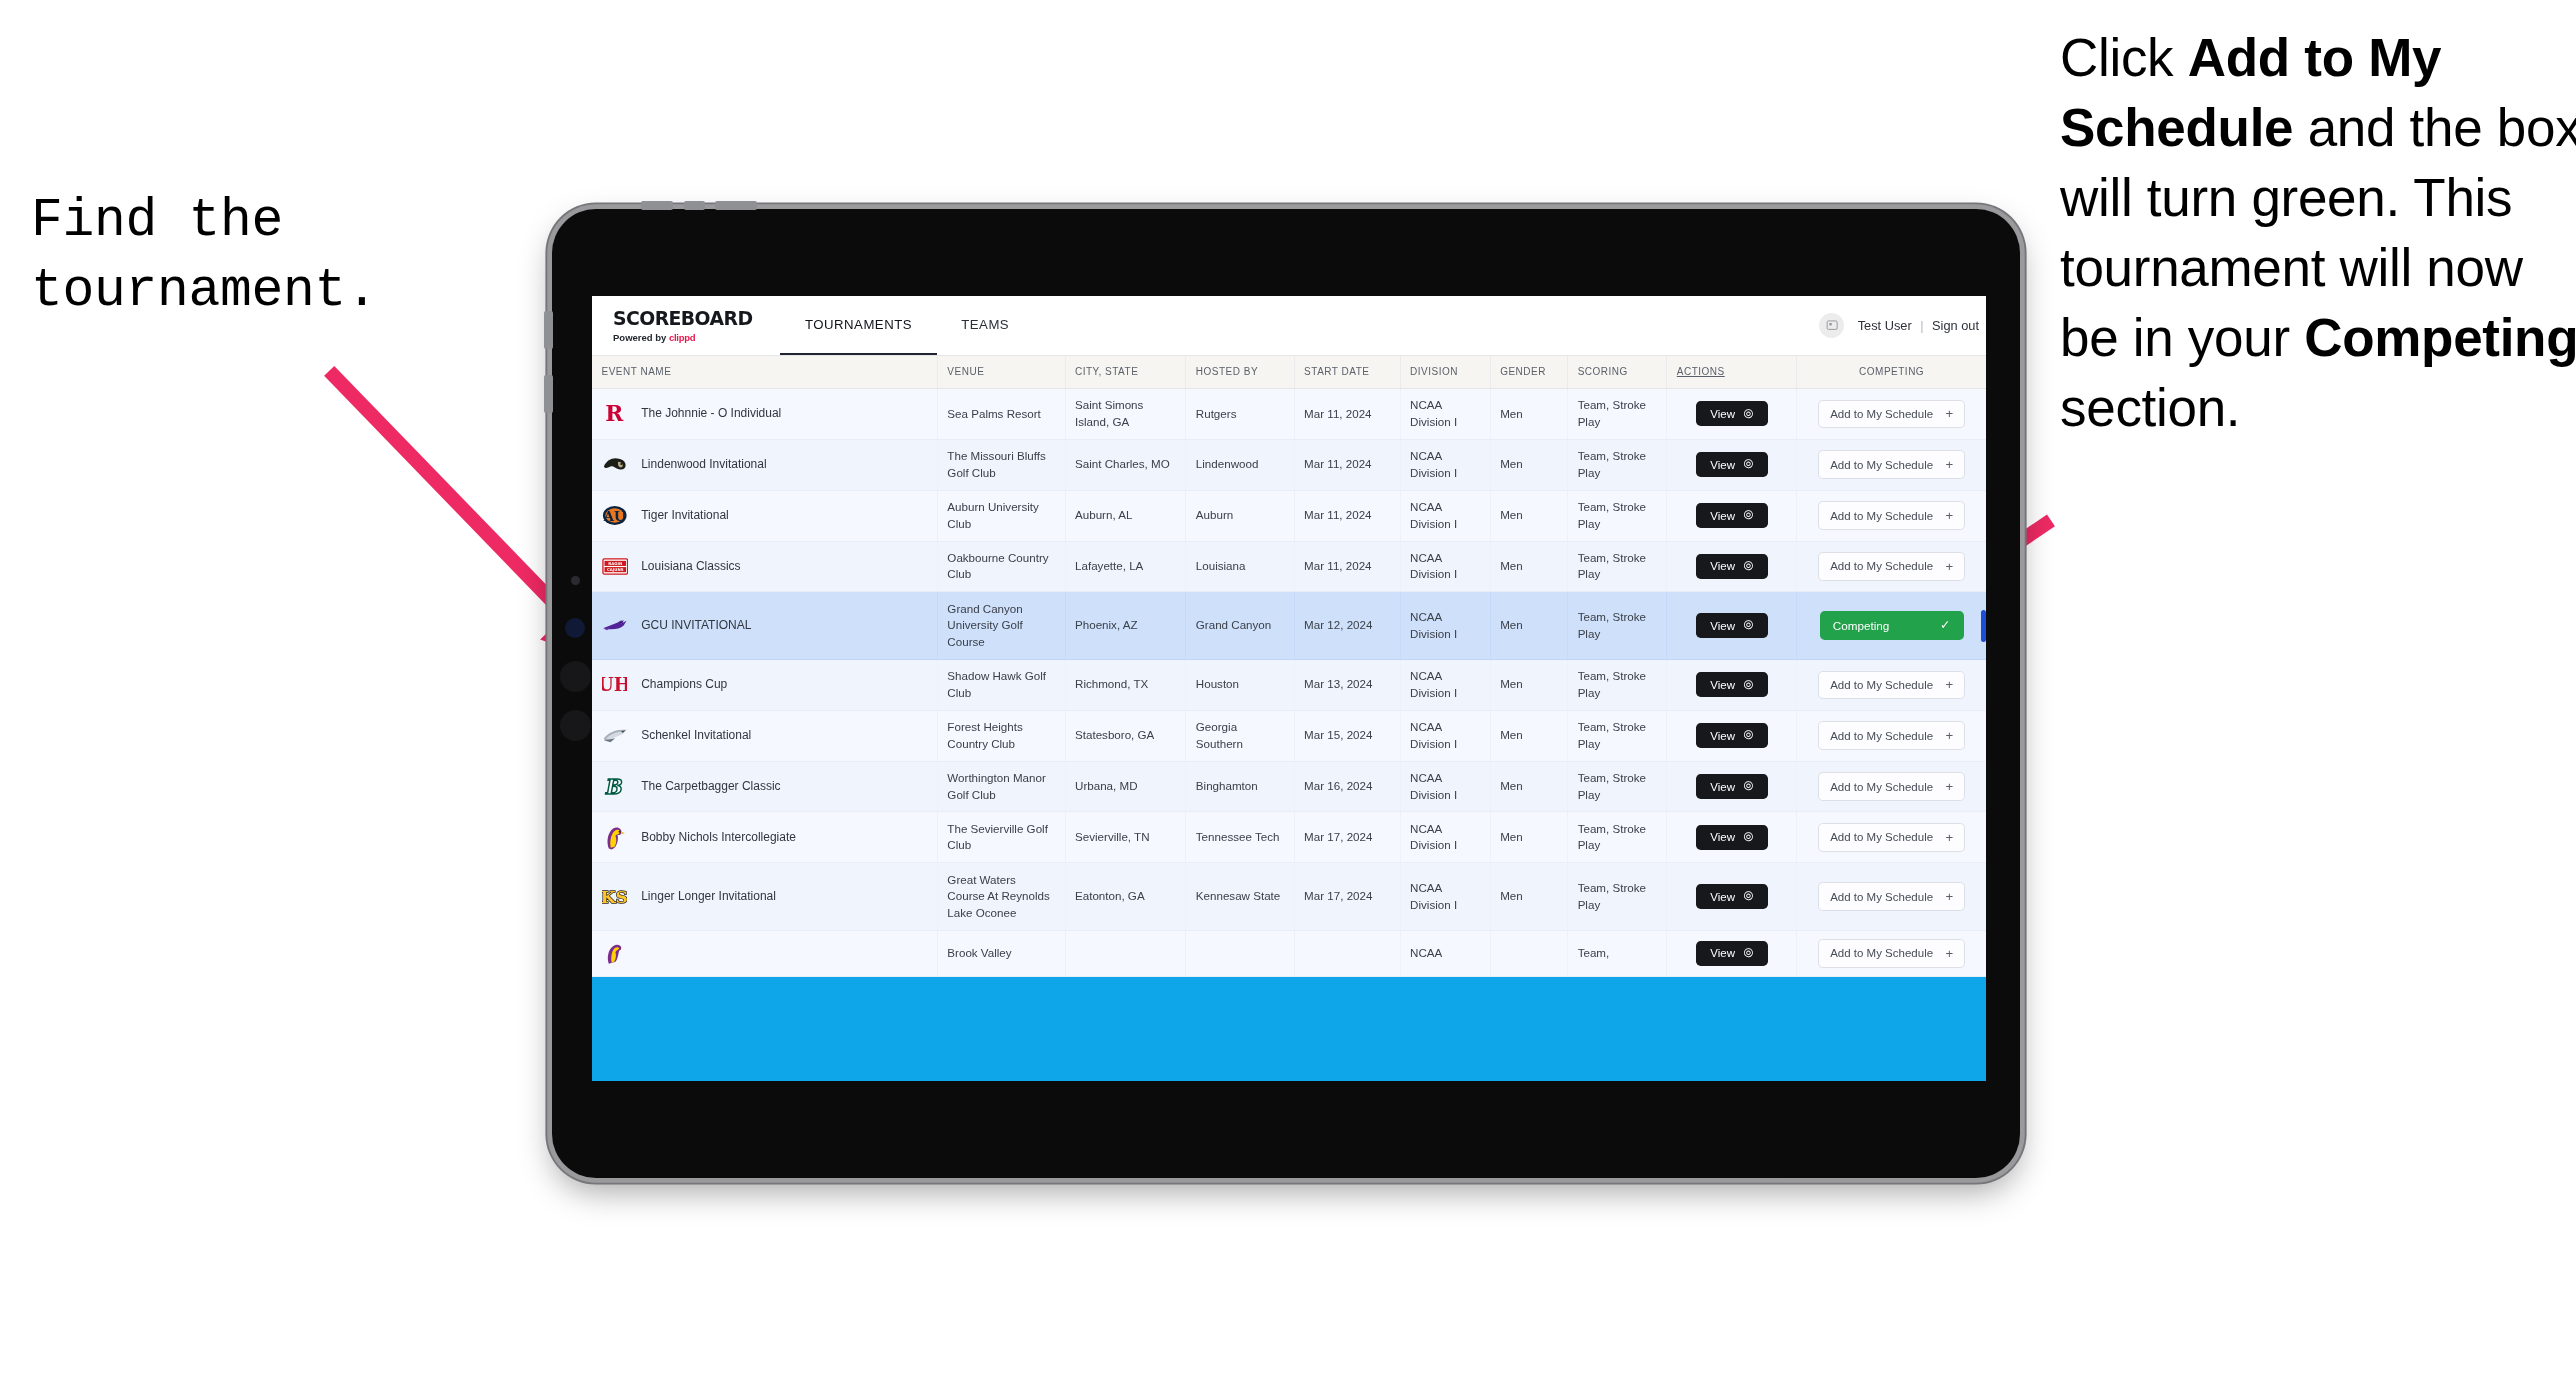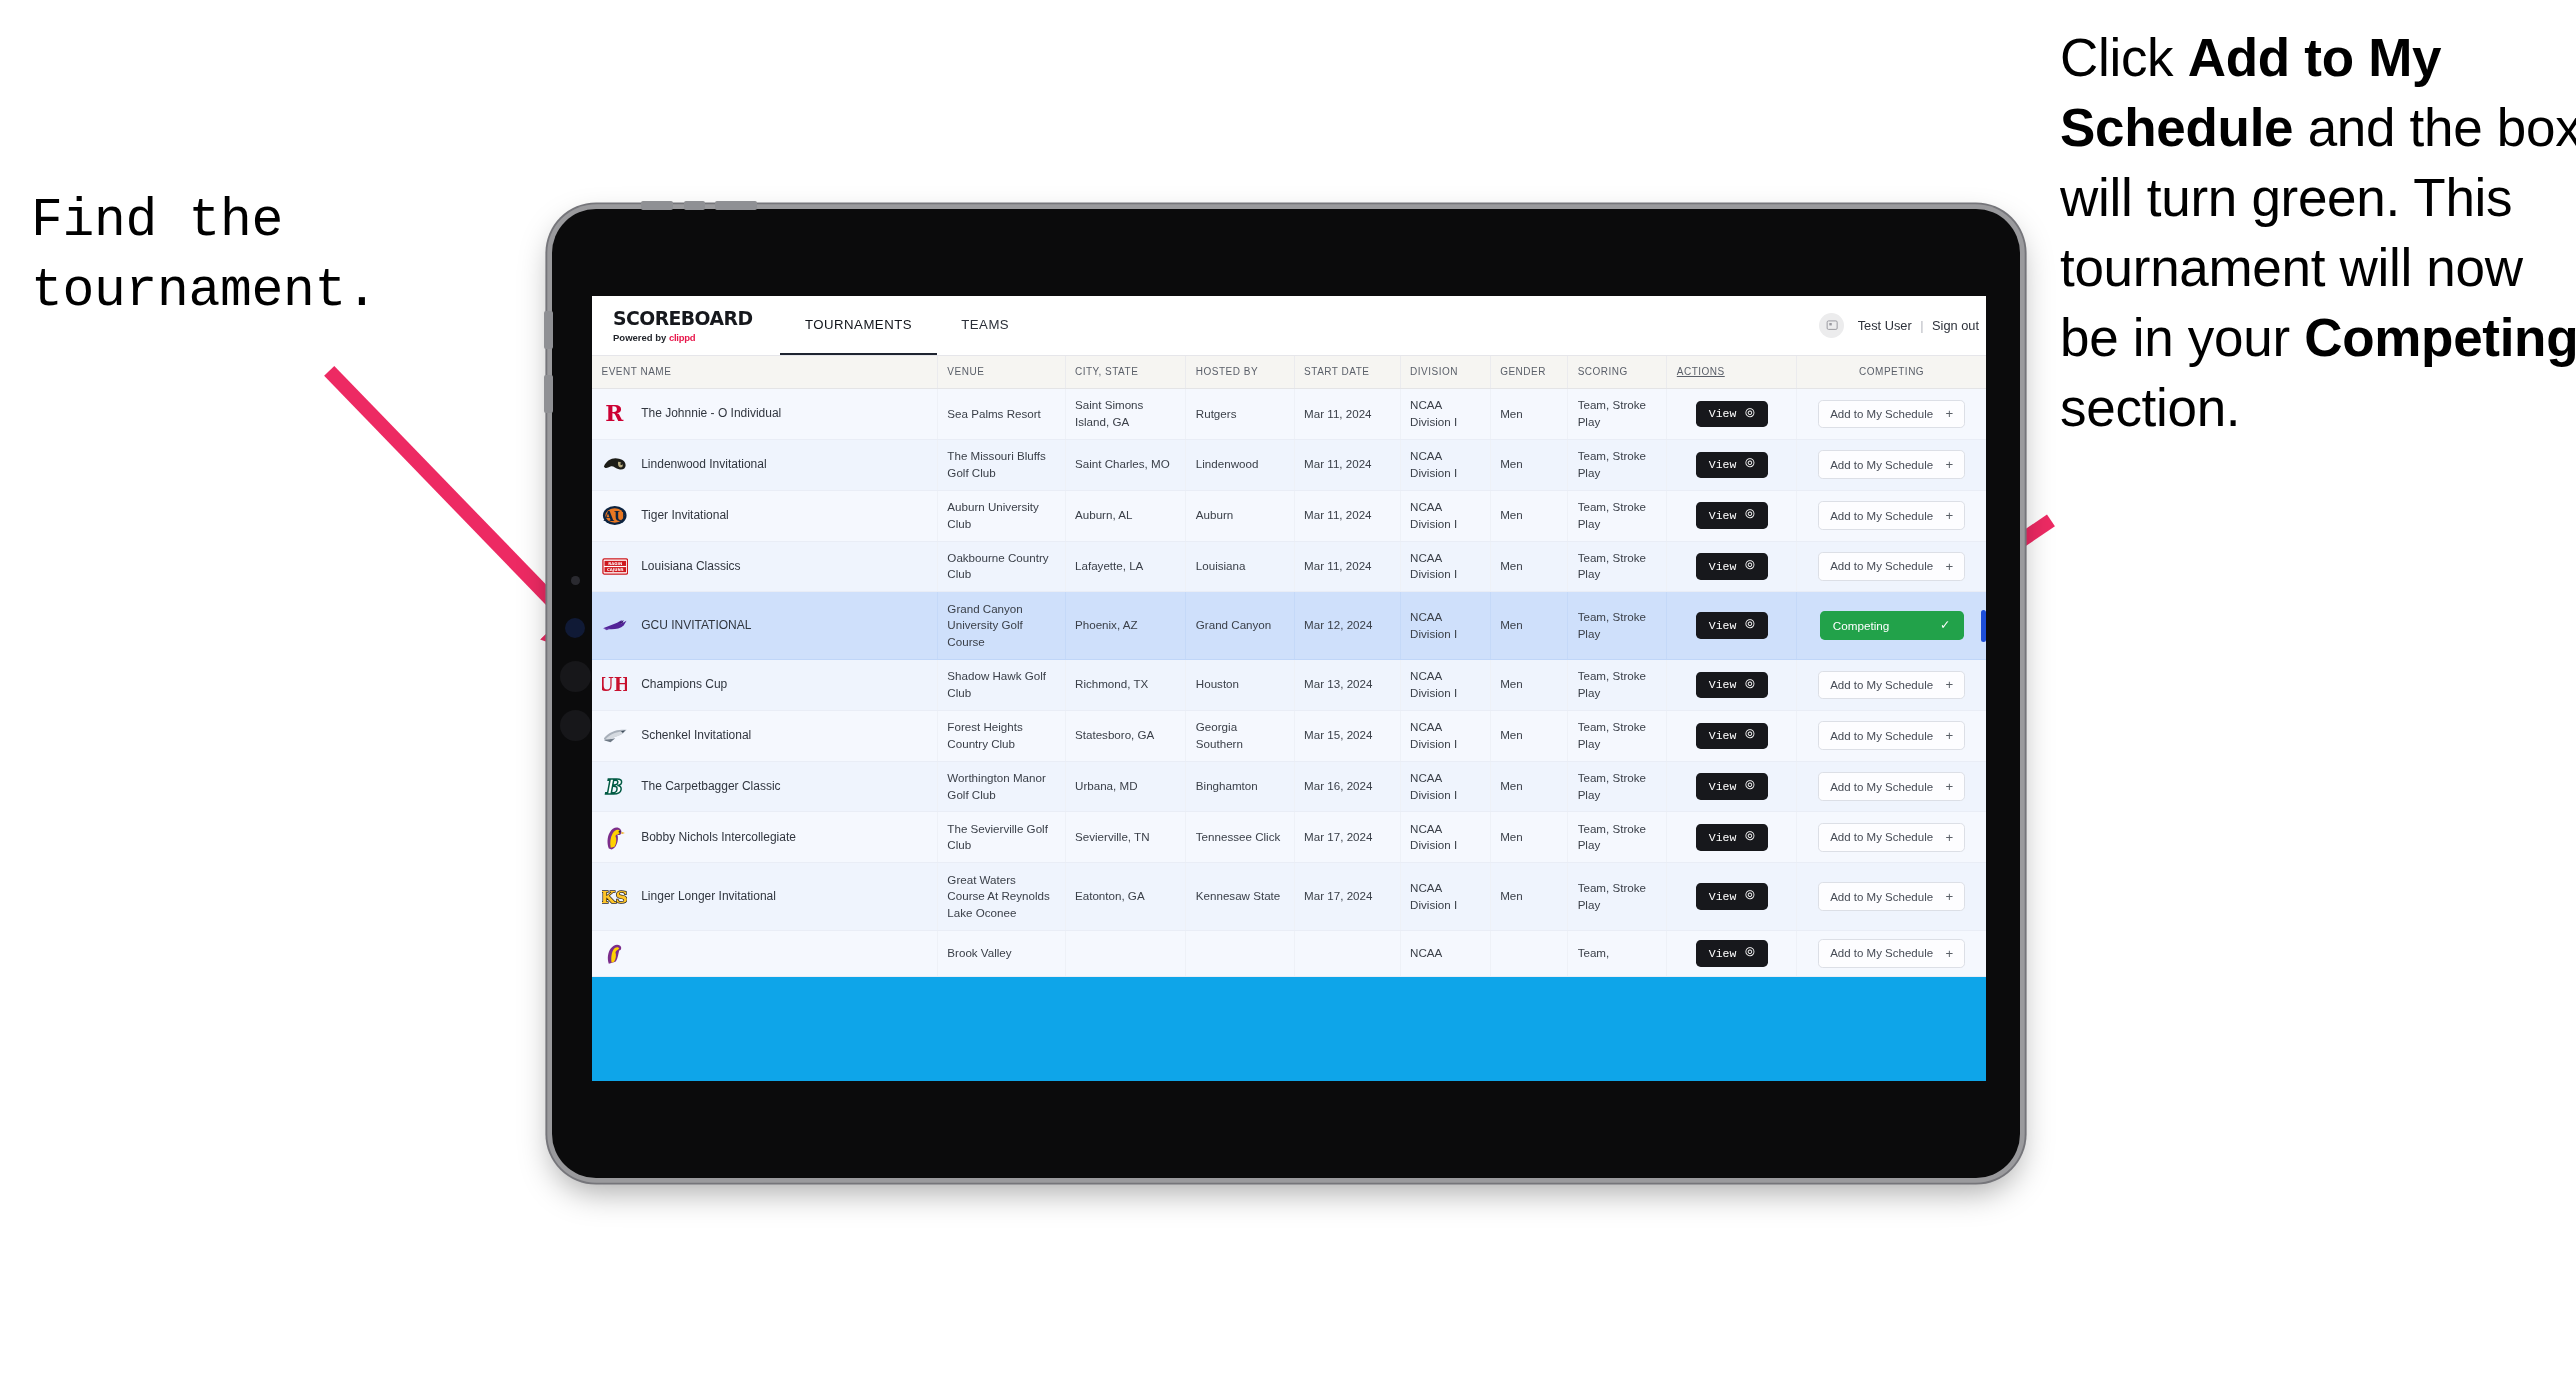--- a/index.html
+++ b/index.html
@@ -227,21 +227,21 @@
     justify-content: center;
     gap: 8.5px;
     background: #17181c;
     color: #ffffff;
     border: none;
     border-radius: 4.7px;
     font-size: 11.5px;
     padding: 6.6px 12.3px;
     min-width: 72px;
     cursor: pointer;
-    font-family: Liberation Mono, monospace;
+    font-family: Liberation Sans, sans-serif;
   }
   .btn-view .ico { font-size: 12.3px; line-height: 1; }
 
   .btn-add {
     display: inline-flex;
     align-items: center;
     justify-content: center;
     gap: 12.3px;
     background: #fdfdff;
     color: #474c56;
@@ -624,21 +624,21 @@
                       <path d="M8 24 C7 19,7.5 13,10 9 C12 5.6,14.6 4.4,16.6 5.4 C18 6.2,18 8,17 9 C15.6 10.4,13.6 9.6,13 11.6 C14.6 15,14 19.6,12 23 Z" fill="#FFD200"></path>
                       <circle cx="17.4" cy="7.2" r="1.1" fill="#2b2b2b"></circle>
                       <path d="M19.4 7.4 L23 8.6 L19.4 9.4 Z" fill="#F0A202"></path>
                     </svg>
                   </span>
                   <span class="ev-name">Bobby Nichols Intercollegiate</span>
                 </div>
               </td>
               <td>The Sevierville Golf Club</td>
               <td>Sevierville, TN</td>
-              <td>Tennessee Click</td>
+              <td>Tennessee Tech</td>
               <td>Mar 17, 2024</td>
               <td>NCAA Division I</td>
               <td>Men</td>
               <td>Team, Stroke Play</td>
               <td class="cell-actions"><button class="btn-view">
                   <span>View</span>
                   <span class="ico">⦾</span>
                 </button></td>
               <td class="cell-compete"><button class="btn-add">
                   <span>Add to My Schedule</span>

